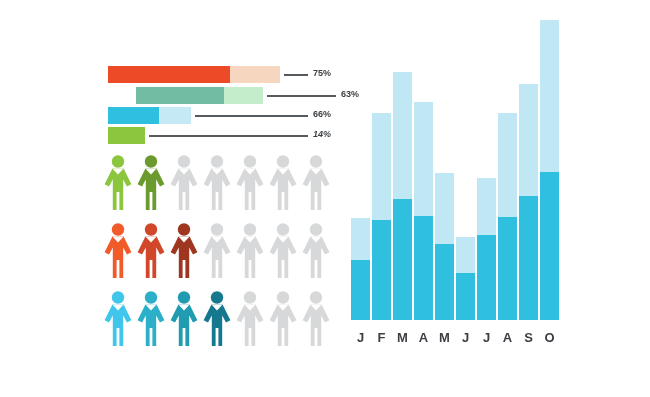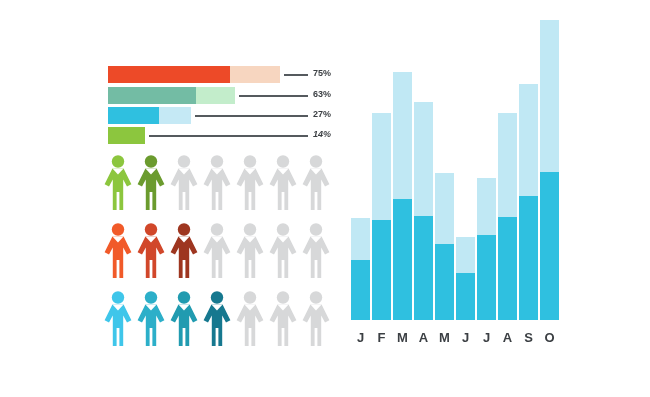--- a/index.html
+++ b/index.html
@@ -133,31 +133,31 @@
 
 <div id="infographic">
 
   <div id="progress-bars">
       <div class="progress-row" style="top: 0px;">
         <div class="progress-track" style="width: 172px; background: rgb(247, 214, 192);"></div>
         <div class="progress-fill" style="width: 122px; background: rgb(237, 74, 40);"></div>
         <div class="leader-line" style="left: 176px; width: 24px;"></div>
         <div class="pct-label" style="left: 205px;">75%</div>
       </div>
-      <div class="progress-row" style="top: 21px;">
+      <div class="progress-row" style="top: 21px; margin-left: 28px;">
         <div class="progress-track" style="width: 127px; background: rgb(195, 237, 203);"></div>
         <div class="progress-fill" style="width: 88px; background: rgb(115, 188, 164);"></div>
         <div class="leader-line" style="left: 131px; width: 69px;"></div>
         <div class="pct-label" style="left: 205px;">63%</div>
       </div>
       <div class="progress-row" style="top: 41px;">
         <div class="progress-track" style="width: 83px; background: rgb(197, 233, 245);"></div>
         <div class="progress-fill" style="width: 51px; background: rgb(47, 192, 224);"></div>
         <div class="leader-line" style="left: 87px; width: 113px;"></div>
-        <div class="pct-label" style="left: 205px;">27%</div>
+        <div class="pct-label" style="left: 205px;">66%</div>
       </div>
       <div class="progress-row" style="top: 61px;">
         <div class="progress-fill" style="width: 37px; background: rgb(140, 198, 62);"></div>
         <div class="leader-line" style="left: 41px; width: 159px;"></div>
         <div class="pct-label" style="left: 205px; font-style: italic;">14%</div>
       </div>
     </div>
 
   <div id="pictograms">
       <div class="picto-row" style="top: 0px;">

